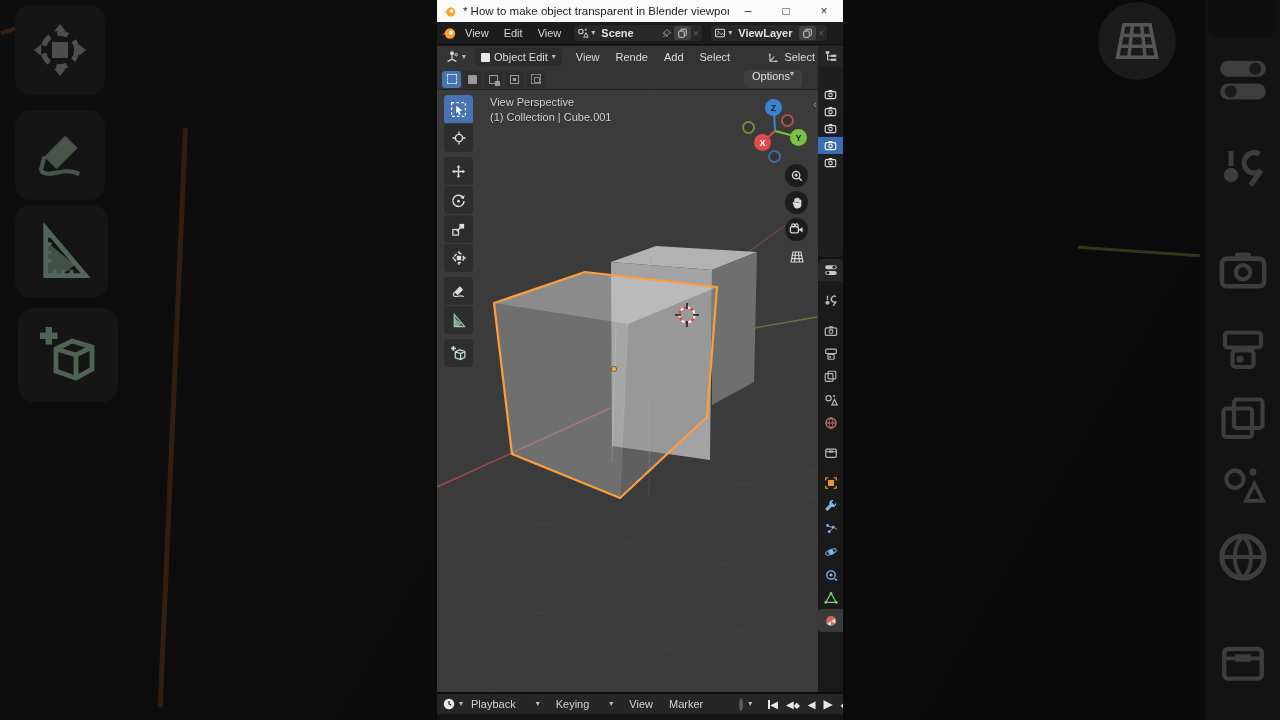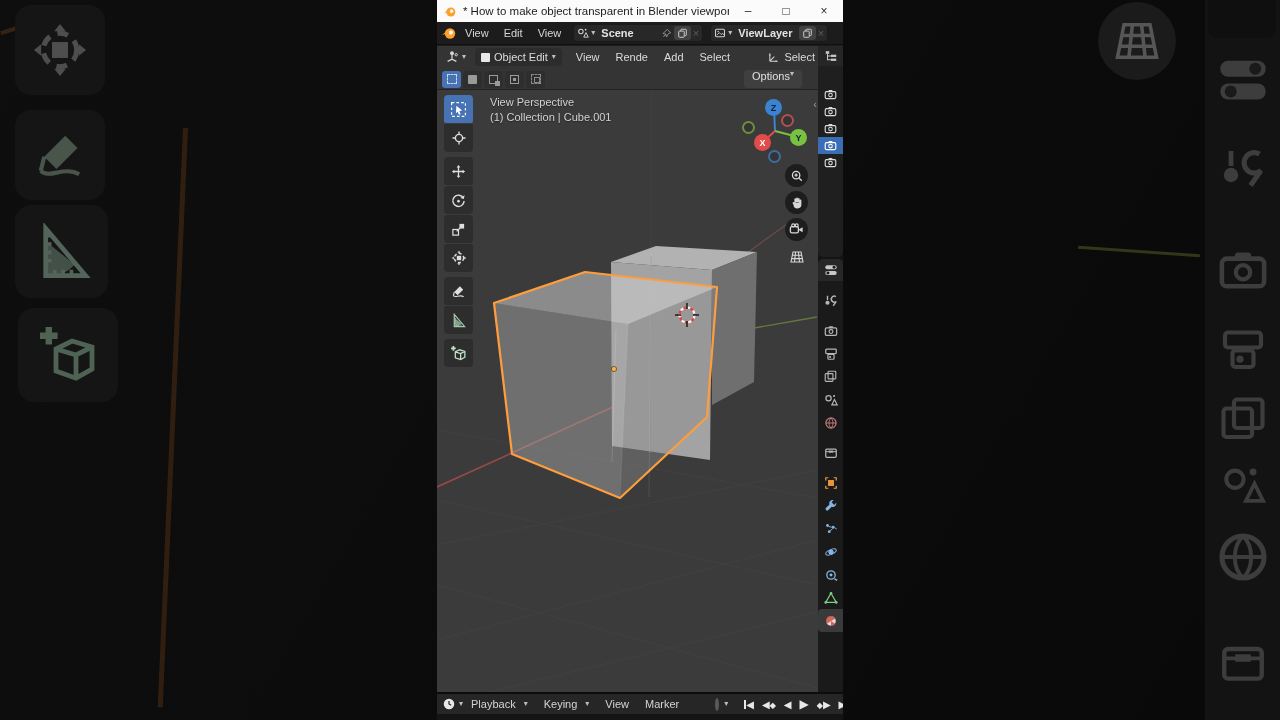--- a/index.html
+++ b/index.html
@@ -87,21 +87,21 @@
   .ol-row{height:17px;display:flex;align-items:center;justify-content:center;color:#dcdcdc;}
   .ol-row.active{background:#3a6db4;color:#fff;}
   .props{position:absolute;left:0;top:213px;width:25px;height:433px;background:#1a1a1a;border-radius:5px 0 0 0;}
   .pr-head{height:22px;display:flex;align-items:center;justify-content:center;color:#c8c8c8;background:#272727;border-radius:5px 5px 0 0;margin-bottom:8px;}
   .pr-tab{height:23px;display:flex;align-items:center;justify-content:center;color:#b6b6b6;}
   .pr-tab.active{background:#3a3a3a;border-radius:4px 0 0 4px;}
   .mt6{margin-top:7px;}
 
   .timeline{position:absolute;left:0;top:692px;width:100%;height:22px;background:#262626;border-top:2px solid #0d0d0d;
             display:flex;align-items:center;padding:0 5px;color:#d4d4d4;font-size:11px;overflow:hidden;}
-  .tl-menu{padding:2px 8px;display:flex;align-items:center;gap:8px;}
+  .tl-menu{padding:2px 8px;display:flex;align-items:center;gap:20px;}
   .tl-rec{width:13px;height:13px;border-radius:50%;border:2px solid #5a5a5a;margin-left:28px;}
   .tl-play{display:flex;align-items:center;gap:4px;margin-left:14px;color:#e8e8e8;}
   .pb{display:flex;align-items:center;gap:0px;font-size:10px;padding:1px 2px;}
   .pb .bar{width:2px;height:9px;background:#e8e8e8;}
   .pb .d{font-size:8px;transform:translateY(0.5px);}
   .statusstrip{position:absolute;left:0;top:714px;width:100%;height:6px;background:#141414;}
   svg{display:block;}
 </style>
 </head>
 <body>

